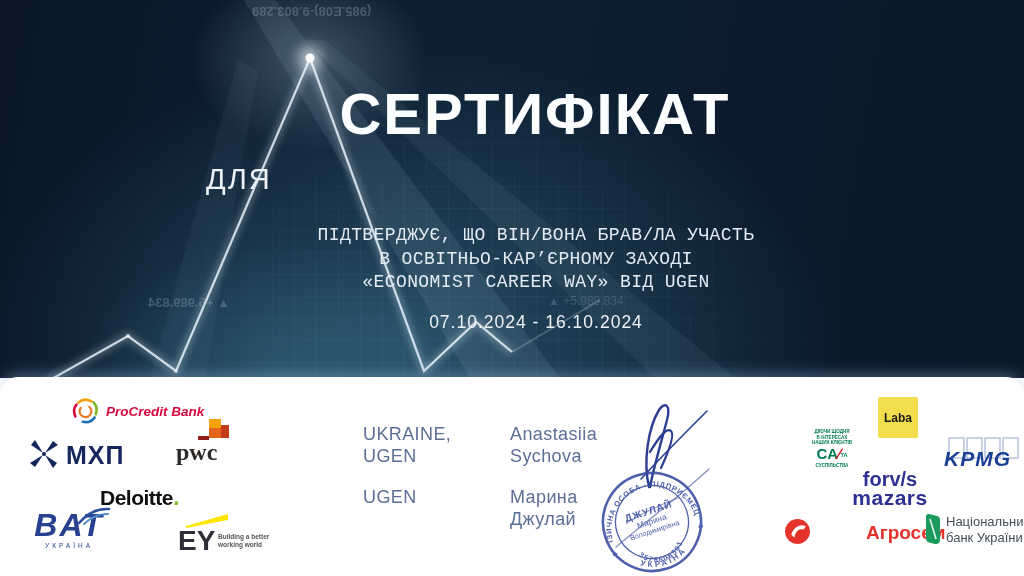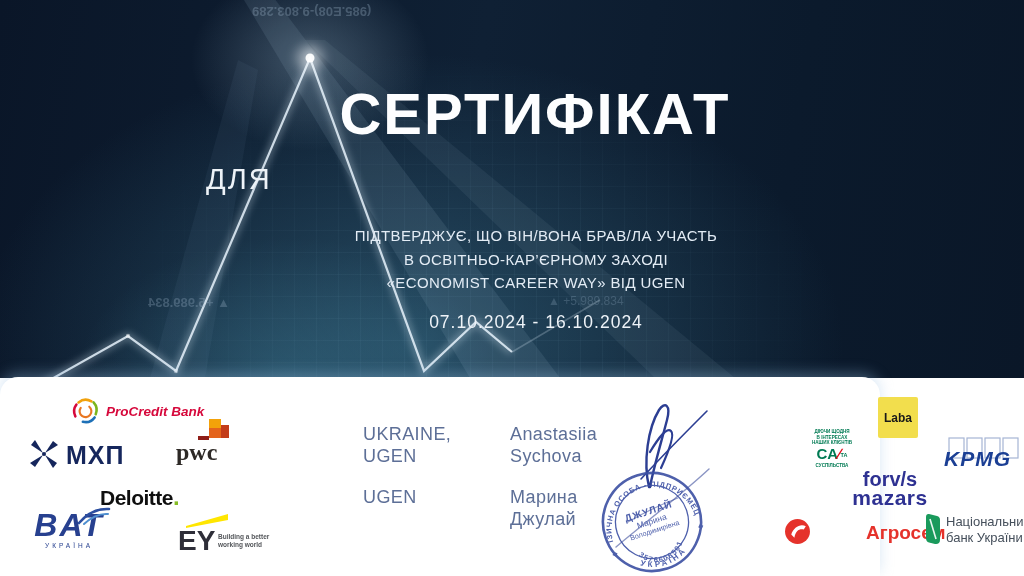--- a/index.html
+++ b/index.html
@@ -29,26 +29,26 @@
 
   .cert-title{position:absolute;left:230px;top:80px;width:610px;text-align:center;
     font-size:58px;font-weight:700;letter-spacing:2px;color:#fdfeff;}
   .for-label{position:absolute;left:206px;top:163px;font-size:29px;letter-spacing:2px;
     color:#eef3f8;font-weight:400;}
   .name-box{position:absolute;left:279px;top:155px;width:508px;height:55px;background:#fff;
     border-radius:14px;box-shadow:0 4px 10px rgba(0,20,50,.35);display:flex;
     align-items:center;justify-content:center;}
   .name-box .name{font-size:30px;font-weight:700;color:var(--accent-blue,#0a57c4);}
   .statement{position:absolute;left:240px;top:224px;width:592px;text-align:center;
-    font-size:15px;line-height:23.5px;letter-spacing:.4px;color:#e3ecf5;}
+    font-size:18px;line-height:23.5px;letter-spacing:.4px;color:#e3ecf5;font-family:Liberation Mono, monospace;}
   .dates{position:absolute;left:240px;top:312px;width:592px;text-align:center;
     font-size:17.5px;letter-spacing:1px;color:#eef3f8;}
 
   
-  .panel{position:absolute;left:0;top:377px;width:880px;height:199px;background:#fff;
+  .panel{position:absolute;left:0;top:377px;width:1024px;height:199px;background:#fff;
     border-radius:18px 18px 0 0;box-shadow:0 -4px 14px rgba(150,190,225,.35);}
   .panel .abs{position:absolute;}
 
   
   .procredit-label{font-size:13.5px;font-weight:700;font-style:italic;
     color:var(--procredit-red,#d6083b);}
   .mhp-label{font-size:25px;font-weight:700;letter-spacing:1px;color:var(--mhp-navy,#15265c);}
   .pwc-label{font-family:"Liberation Serif",serif;font-size:24px;font-weight:700;color:#2d2926;}
   .deloitte-label{font-size:21px;font-weight:700;color:#0f0f0f;letter-spacing:-.5px;}
   .deloitte-dot{color:var(--deloitte-green,#86bc25);font-size:24px;}

